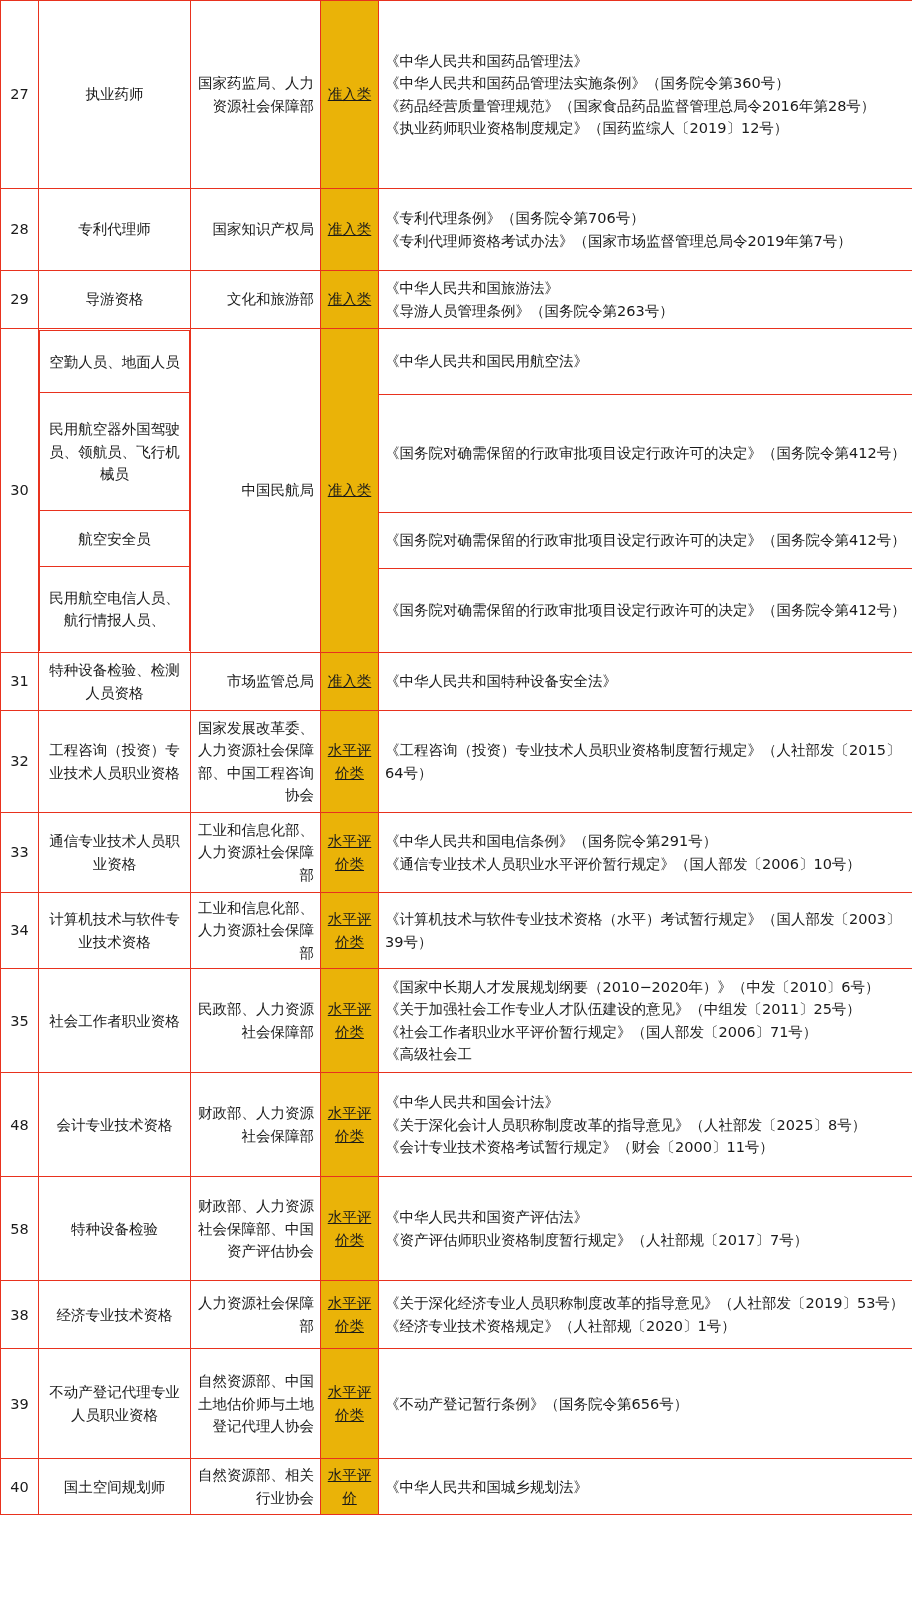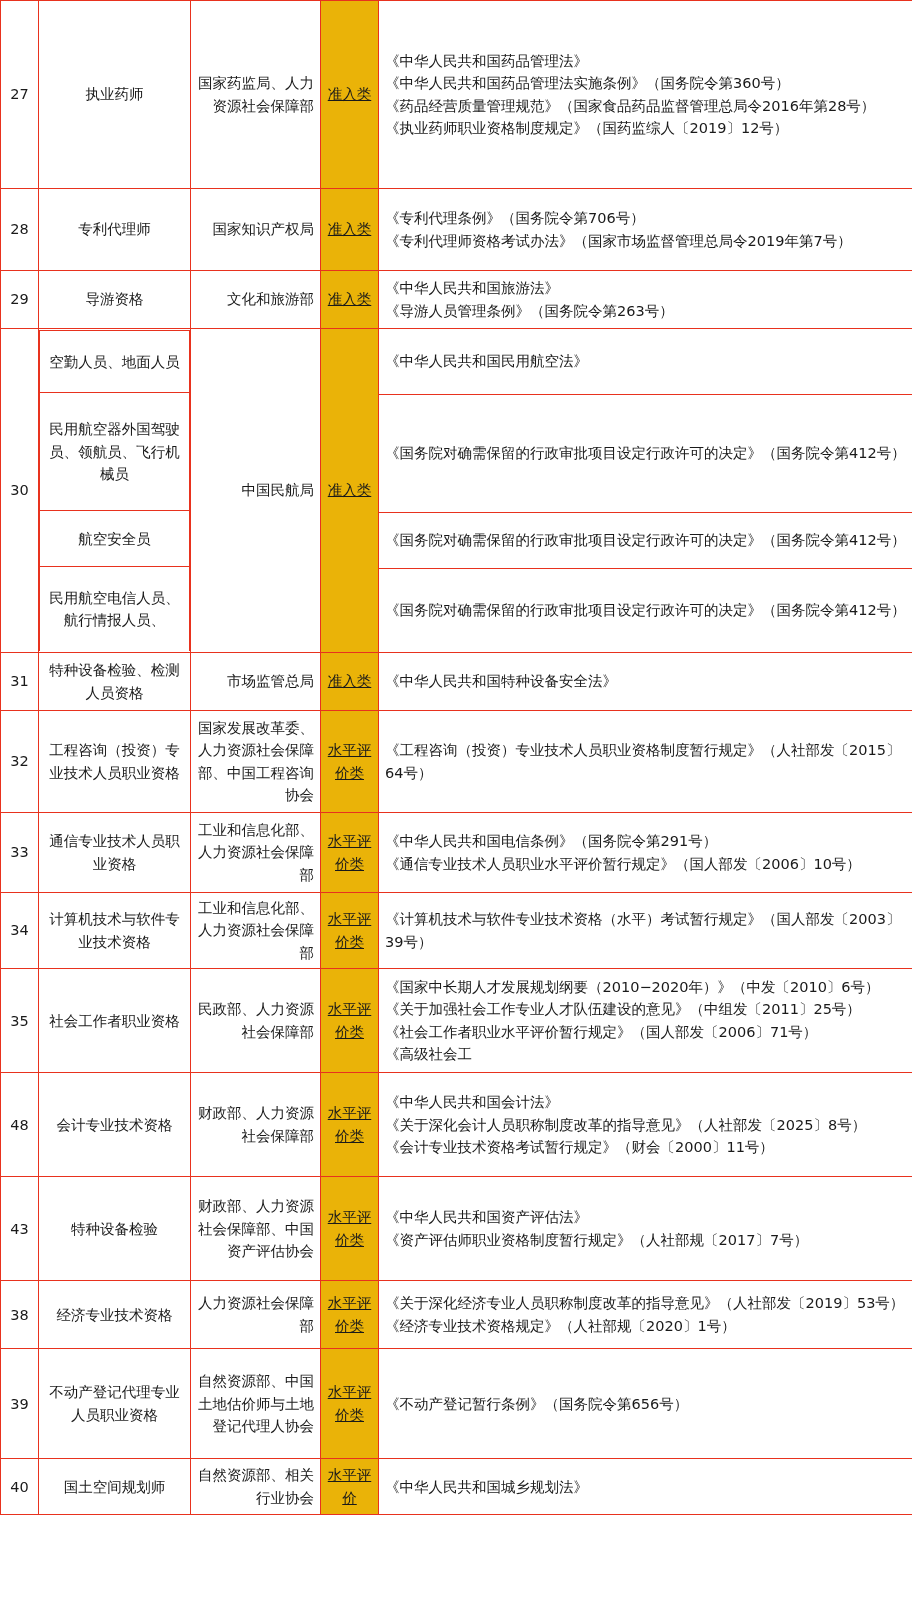--- a/index.html
+++ b/index.html
@@ -174,21 +174,21 @@
     <td class="dept">财政部、人力资源社会保障部</td>
     <td class="kind">水平评价类</td>
     <td class="basis">
       <span class="basis-line">《中华人民共和国会计法》</span>
       <span class="basis-line">《关于深化会计人员职称制度改革的指导意见》（人社部发〔2025〕8号）</span>
       <span class="basis-line">《会计专业技术资格考试暂行规定》（财会〔2000〕11号）</span>
     </td>
   </tr>
 
   <tr style="height:104px;">
-    <td class="num">43</td>
+    <td class="num">58</td>
     <td class="name">特种设备检验</td>
     <td class="dept">财政部、人力资源社会保障部、中国资产评估协会</td>
     <td class="kind">水平评价类</td>
     <td class="basis">
       <span class="basis-line">《中华人民共和国资产评估法》</span>
       <span class="basis-line">《资产评估师职业资格制度暂行规定》（人社部规〔2017〕7号）</span>
     </td>
   </tr>
 
   <tr style="height:68px;">

